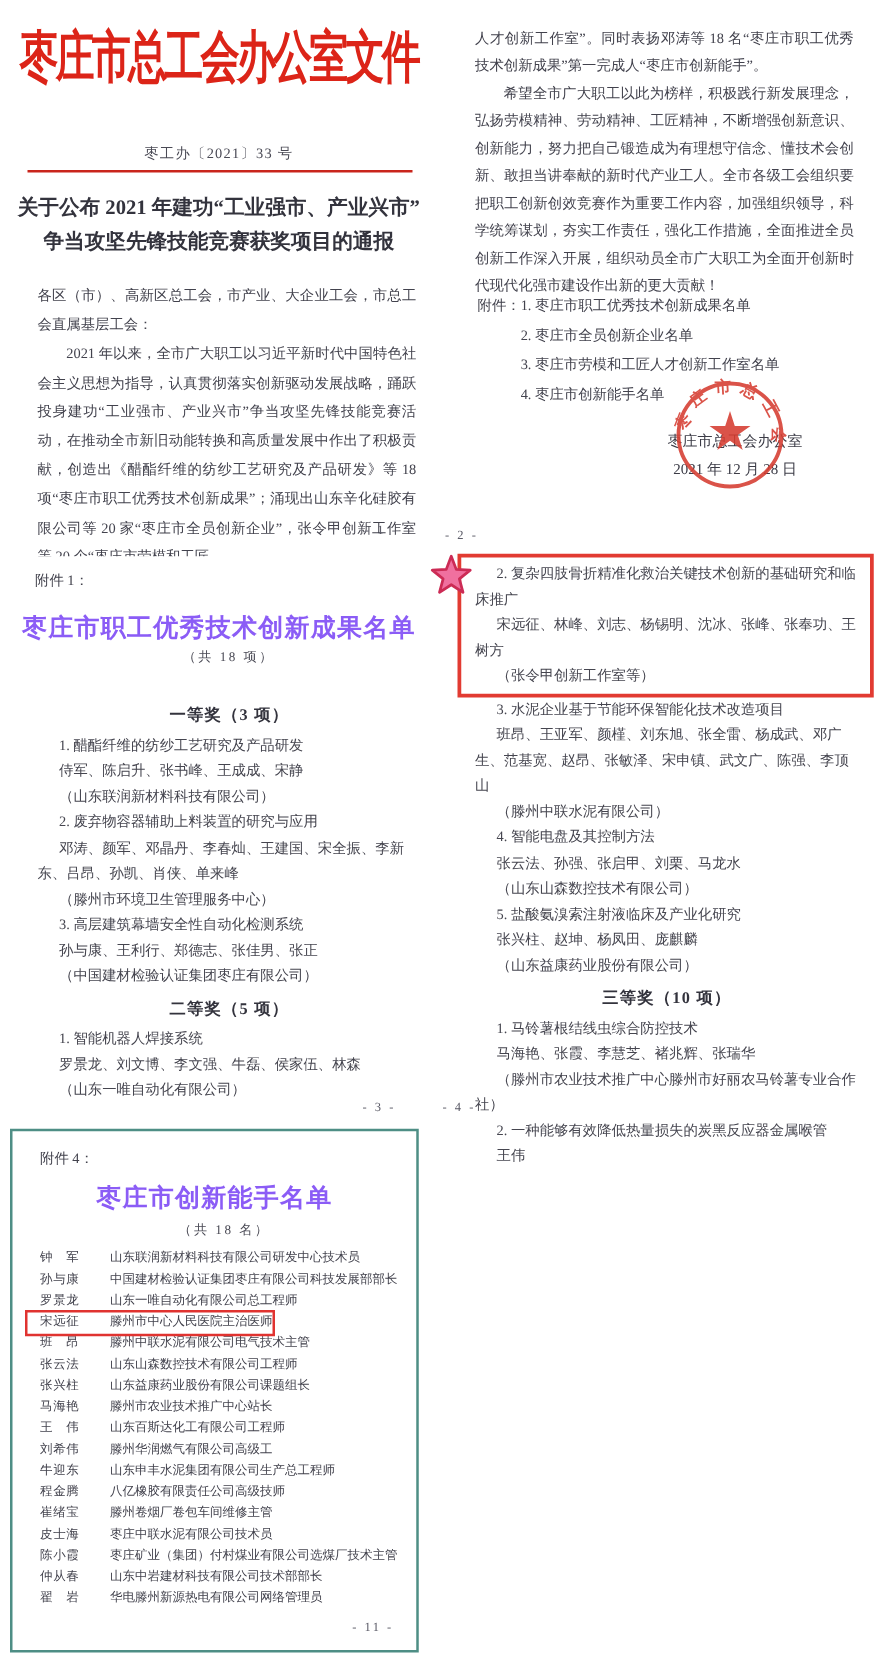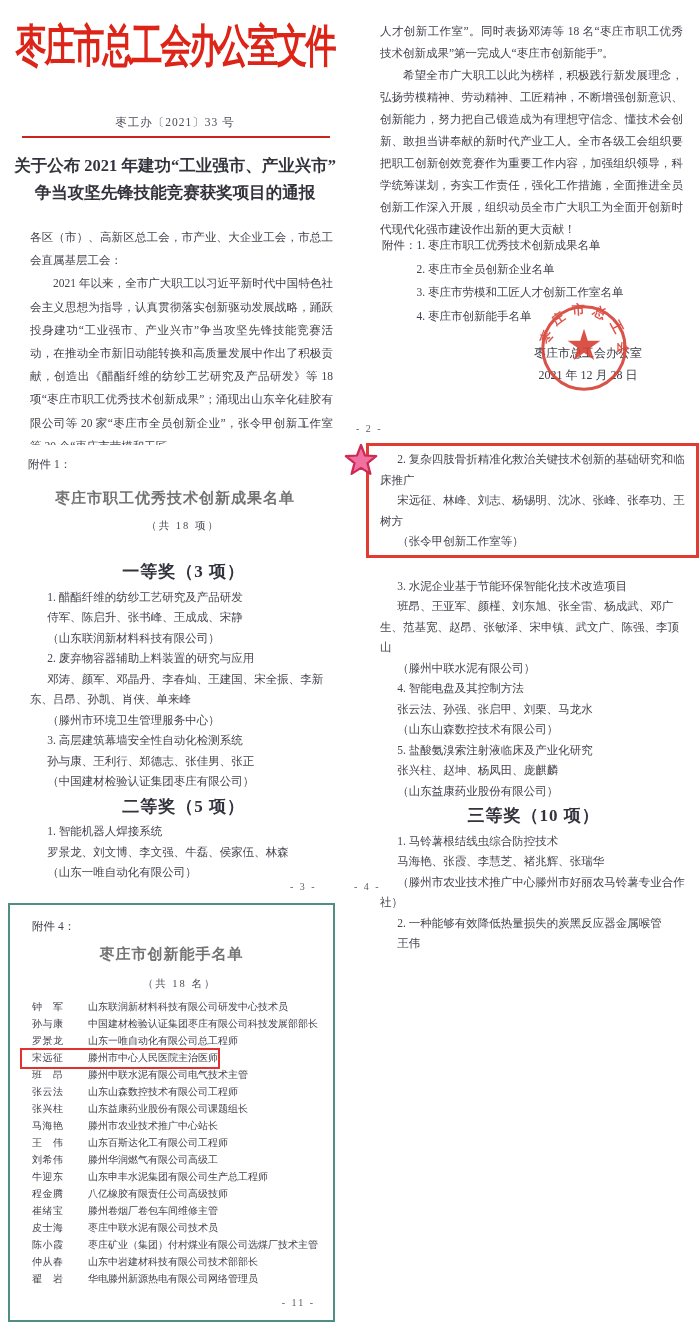--- a/index.html
+++ b/index.html
@@ -34,28 +34,28 @@
   #page2 .body-text { top:20px; line-height:22px; }
   .attachments { position:absolute; left:32px; top:234px; font-size:11.5px; line-height:23.5px; color:#42424d; }
   .attachments .att-row { display:flex; }
   .attachments .att-label { width:3em; }
   .attachments .att-list div { white-space:nowrap; }
   .sign-block { position:absolute; right:58px; top:342px; text-align:center; font-size:12px; color:#3b3b46; line-height:22px; }
   .seal { position:absolute; left:188px; top:302px; width:92px; height:92px; opacity:.88; }
 
   
   .att-head { position:absolute; left:28px; top:12px; font-size:11.5px; color:#42424d; }
-  .list-title { position:absolute; left:0; right:0; top:44px; text-align:center; font-weight:bold; font-size:15px; color:#737373; letter-spacing:1px; }
+  .list-title { position:absolute; left:0; right:0; top:44px; text-align:center; font-weight:bold; font-size:20px; color:#8b5cf6; letter-spacing:1px; }
   .list-sub { position:absolute; left:16px; right:0; top:74px; text-align:center; font-size:10.5px; color:#4a4a55; letter-spacing:2px; }
   .lines { position:absolute; left:30px; right:13px; font-size:11.5px; line-height:20.5px; color:#45454f; }
   #page3 .lines { top:112px; }
   #page4 .lines { top:4px; }
   .lines p { text-indent:1.5em; }
-  .lines p.t-section { text-indent:0; text-align:center; font-weight:bold; font-size:17px; color:#33333d; margin:5px 0 4px 0; letter-spacing:1px; }
-  .redbox { position:relative; border:3px solid #e23b32; margin:-6px -12px 18px -14px; padding:3px 9px 3px 11px; }
+  .lines p.t-section { text-indent:0; text-align:center; font-weight:bold; font-size:13px; color:#33333d; margin:5px 0 4px 0; letter-spacing:1px; }
+  .redbox { position:relative; border:3px solid #e23b32; margin:-6px -12px 0 -14px; padding:3px 9px 3px 11px; }
   .redbox .star-badge { position:absolute; left:-28px; top:-5px; width:40px; height:40px; }
 
   
   #page11 .att-head { top:14px; left:22px; }
   #page11 .list-title { top:40px; }
   #page11 .list-sub { top:72px; }
   .roster { position:absolute; left:22px; right:10px; top:93px; font-size:10px; line-height:17px; color:#42424d; }
   .roster-row { display:flex; white-space:nowrap; }
   .roster-row .r-name { width:46px; flex:none; letter-spacing:.5px; }
   .roster-row .r-org { margin-left:10px; }

